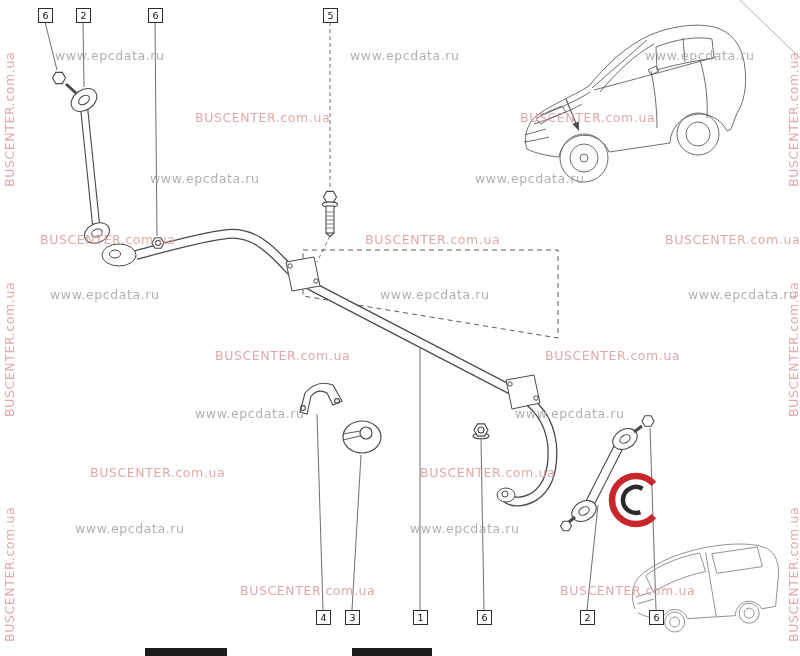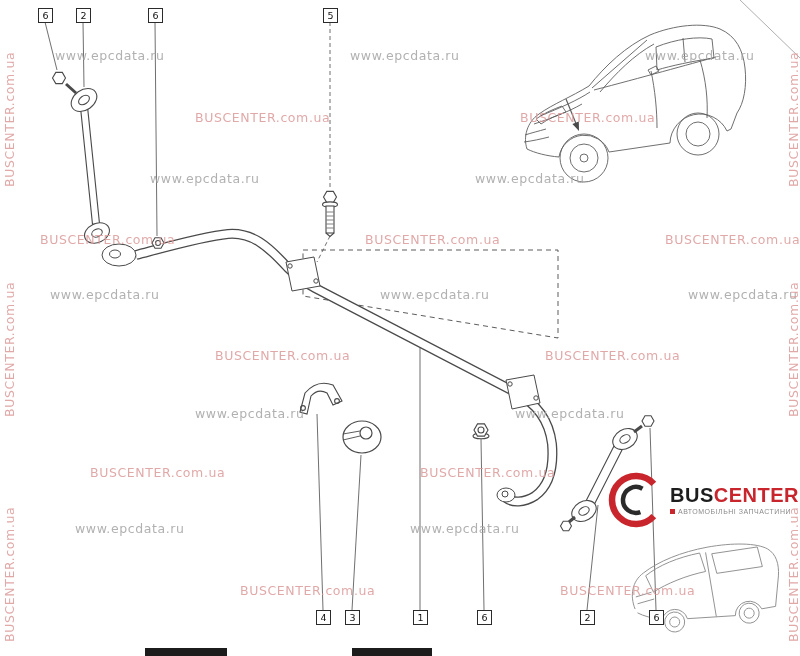--- a/index.html
+++ b/index.html
@@ -212,27 +212,20 @@
       <div class="wm vert" style="left: 786px; top: 187px; color: rgb(220, 154, 154);">BUSCENTER.com.ua</div>
       <div class="wm vert" style="left: 786px; top: 417px; color: rgb(220, 154, 154);">BUSCENTER.com.ua</div>
       <div class="wm vert" style="left: 786px; top: 642px; color: rgb(220, 154, 154);">BUSCENTER.com.ua</div>
     </div>
 
   <div class="logo">
     <svg class="logo-emblem" width="60" height="60" viewBox="0 0 60 60">
       <path d="M 47.8,13.9 A 24 24 0 1 0 47.8,46.1" fill="none" stroke="#c9252c" stroke-width="6.5"></path>
       <path d="M 36.5,18.7 A 13 13 0 1 0 34.4,42.2" fill="none" stroke="#2b2b2b" stroke-width="4.5"></path>
     </svg>
-    <div class="logo-textcol">
-      <div class="logo-brand"><span>BUS</span><span class="brand-red" style="color: rgb(201, 37, 44);">CENTER</span></div>
-      <div class="logo-tagline">
-          <span class="tag-sq"></span>
-          <span>АВТОМОБІЛЬНІ ЗАПЧАСТИНИ</span>
-        </div>
-    </div>
   </div>
 
   <div id="callouts">
       <div class="callout" style="left: 45px; top: 15px;">6</div>
       <div class="callout" style="left: 83px; top: 15px;">2</div>
       <div class="callout" style="left: 155px; top: 15px;">6</div>
       <div class="callout" style="left: 330px; top: 15px;">5</div>
       <div class="callout" style="left: 323px; top: 617px;">4</div>
       <div class="callout" style="left: 352px; top: 617px;">3</div>
       <div class="callout" style="left: 420px; top: 617px;">1</div>

